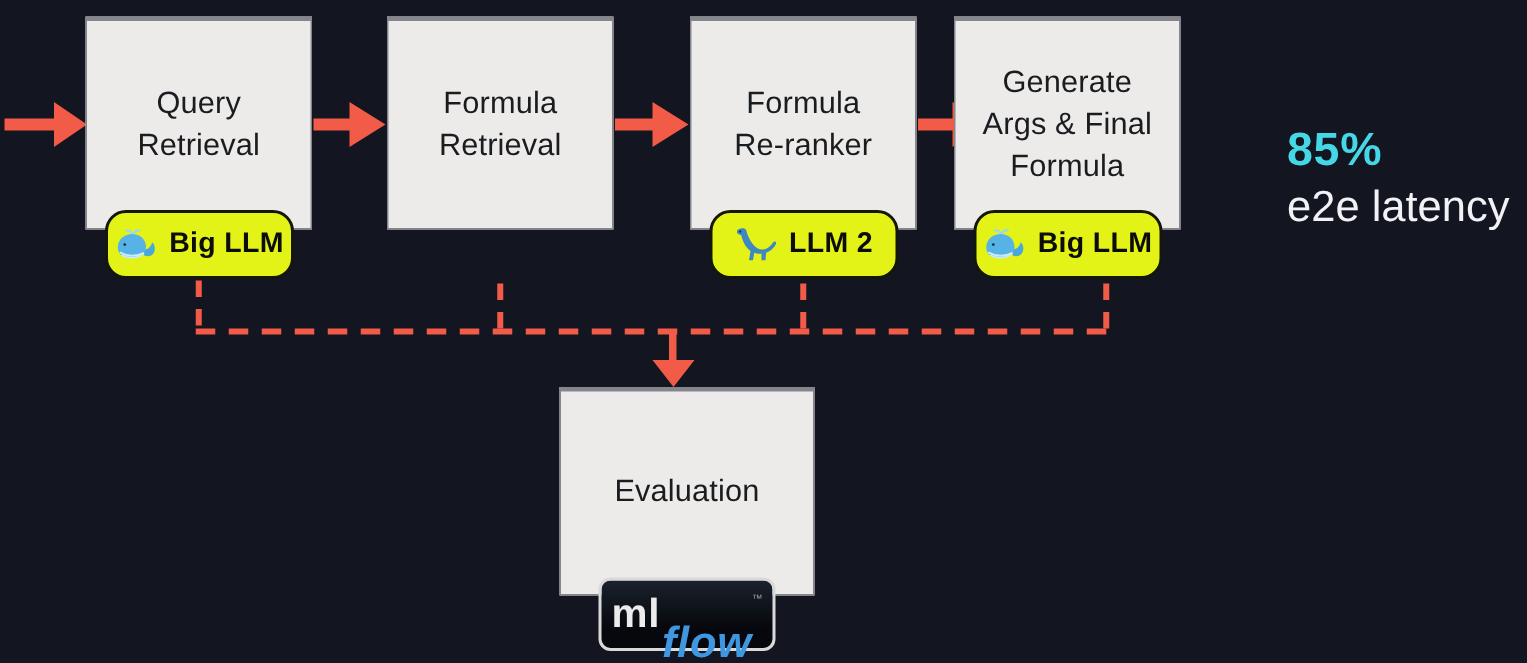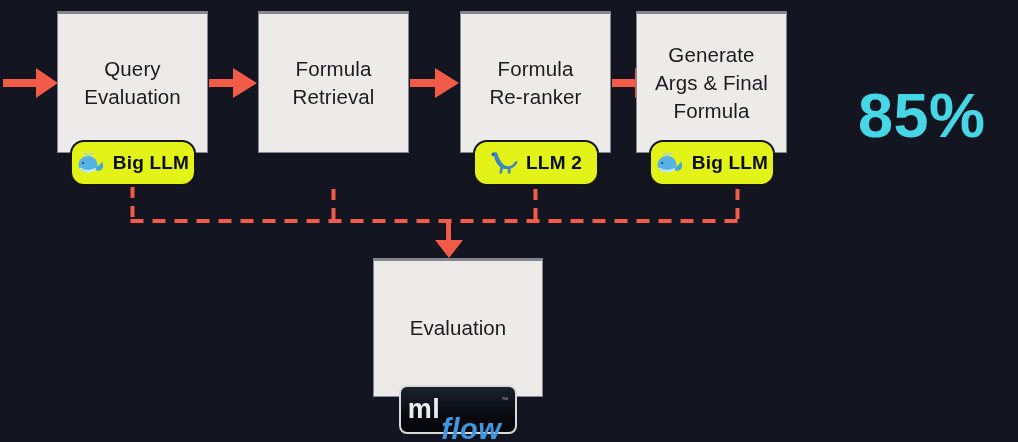--- a/index.html
+++ b/index.html
@@ -111,21 +111,21 @@
     align-self: flex-start;
     margin-top: 9px;
   }
   .metrics {
     position: absolute;
     left: 858px;
     top: 84px;
     width: 160px;
   }
   .metric-value {
-    font-size: 63px;
+    font-size: 31px;
     font-weight: 800;
     line-height: 1.0;
     letter-spacing: 0.5px;
   }
   .metric-value.cyan { color: #46d7e7; }
   .metric-value.salmon { color: #f15b47; }
   .metric-label {
     font-size: 29px;
     font-weight: 400;
     color: #f1f2f5;
@@ -165,21 +165,21 @@
       <path d="M130.5,221 H739.5" stroke-dasharray="13 9"></path>
     </g>
     <g fill="#f15b47">
       <rect x="446" y="221" width="5" height="21"></rect>
       <polygon points="435,240 463,240 449,258"></polygon>
     </g>
   </svg>
 
   <section class="stage-box" style="left:57px">
     <div class="stage-title">Query
-Evaluation</div>
+Retrieval</div>
     <div class="badge">
       <svg width="30" height="26" viewBox="0 0 36 26">
         <path d="M15,5 C13.6,2.2 11.4,1.4 9.8,1.8 M15,5 C16.4,2.2 18.6,1.4 20.2,1.8" stroke="#9bd8f0" stroke-width="1.8" fill="none" stroke-linecap="round"></path>
         <path d="M24,17 C27,17.2 29.6,15 30.6,11.2 C33,13.4 33.4,17.4 31.4,20.2 C29.8,22.4 26.6,23 24,21.6 Z" fill="#49a7dc"></path>
         <path d="M3,15.5 C3,8.6 8.6,4.6 14.6,4.6 C20.6,4.6 25.6,8.8 25.6,15 C25.6,20.4 20.6,23.6 14.2,23.6 C7.8,23.6 3,20.8 3,15.5 Z" fill="#57b3e6"></path>
         <path d="M4.6,19.2 Q14,24.6 24,19.8" stroke="#c9ebfa" stroke-width="1.6" fill="none"></path>
         <path d="M6.2,21.6 Q14,25.4 22.2,21.8" stroke="#c9ebfa" stroke-width="1.4" fill="none"></path>
         <circle cx="8.6" cy="13" r="1.1" fill="#12303f"></circle>
       </svg>
       <span class="badge-label">Big LLM</span>
@@ -224,15 +224,16 @@
     <div class="stage-title">Evaluation</div>
     <div class="mlflow-badge">
       <span class="mlflow-ml">ml</span>
       <span class="mlflow-flow">flow</span>
       <span class="mlflow-tm">™</span>
     </div>
   </section>
 
   <aside class="metrics">
     <div class="metric-value cyan">85%</div>
+    <div class="metric-label">e2e latency</div>
   </aside>
 
 </div>
 
 </body></html>

